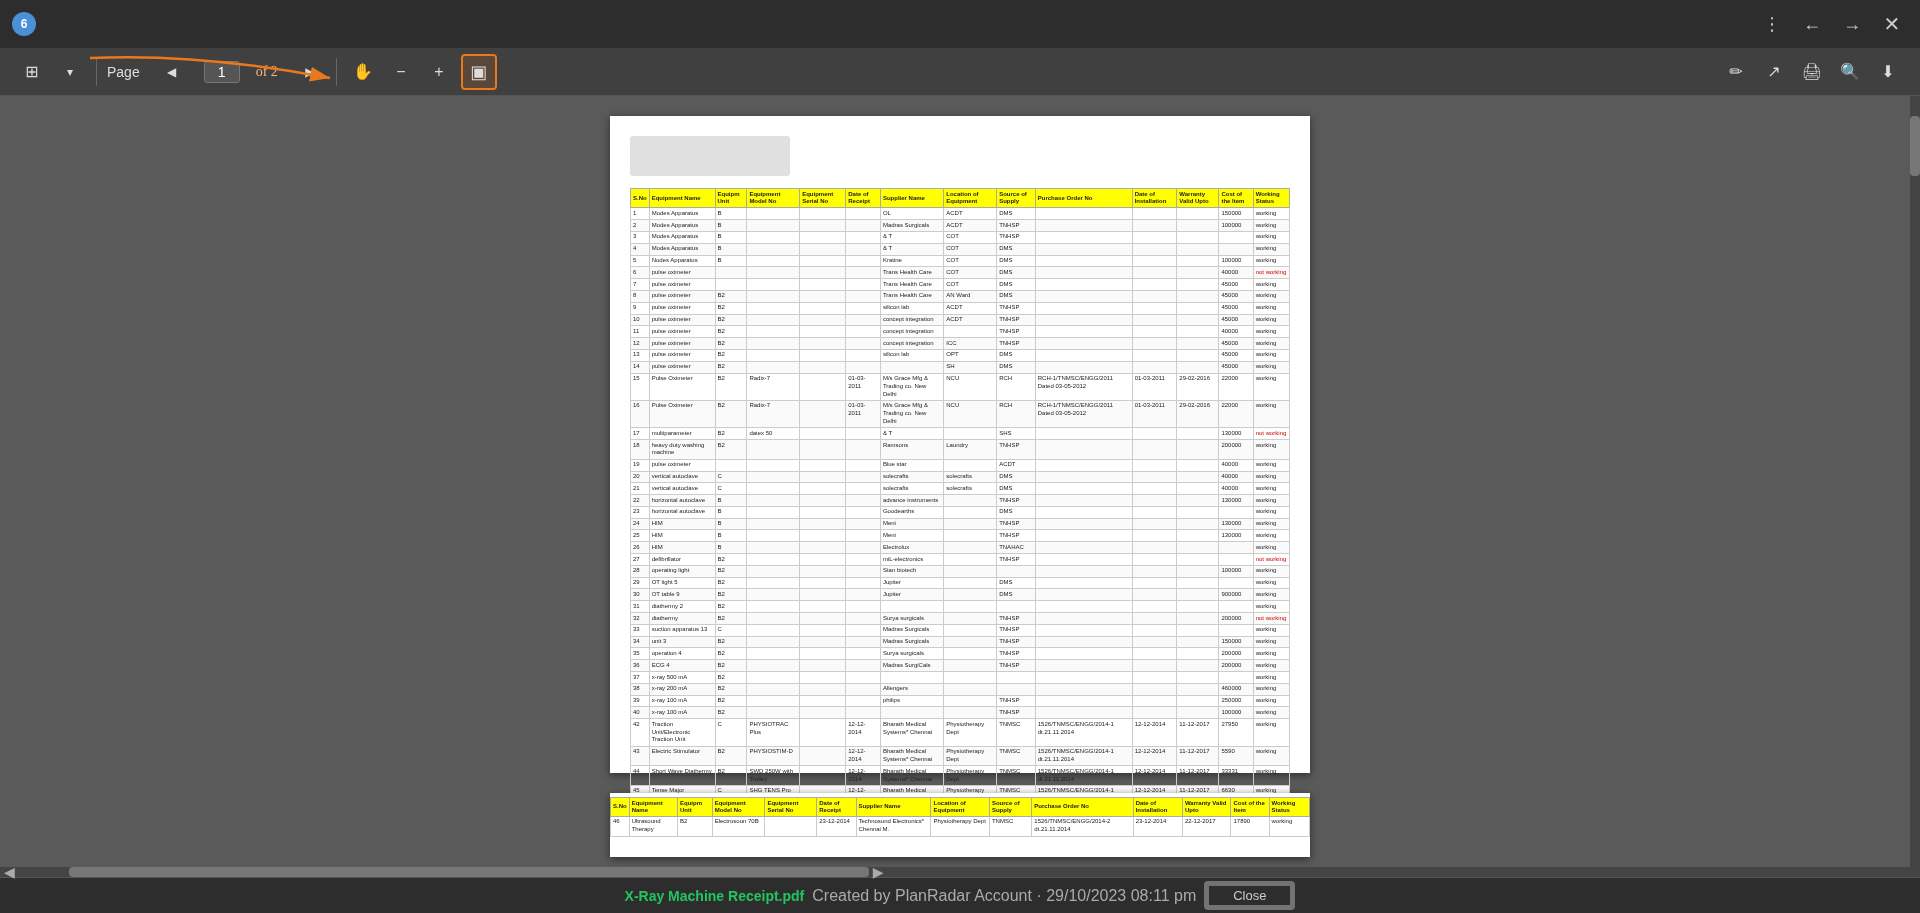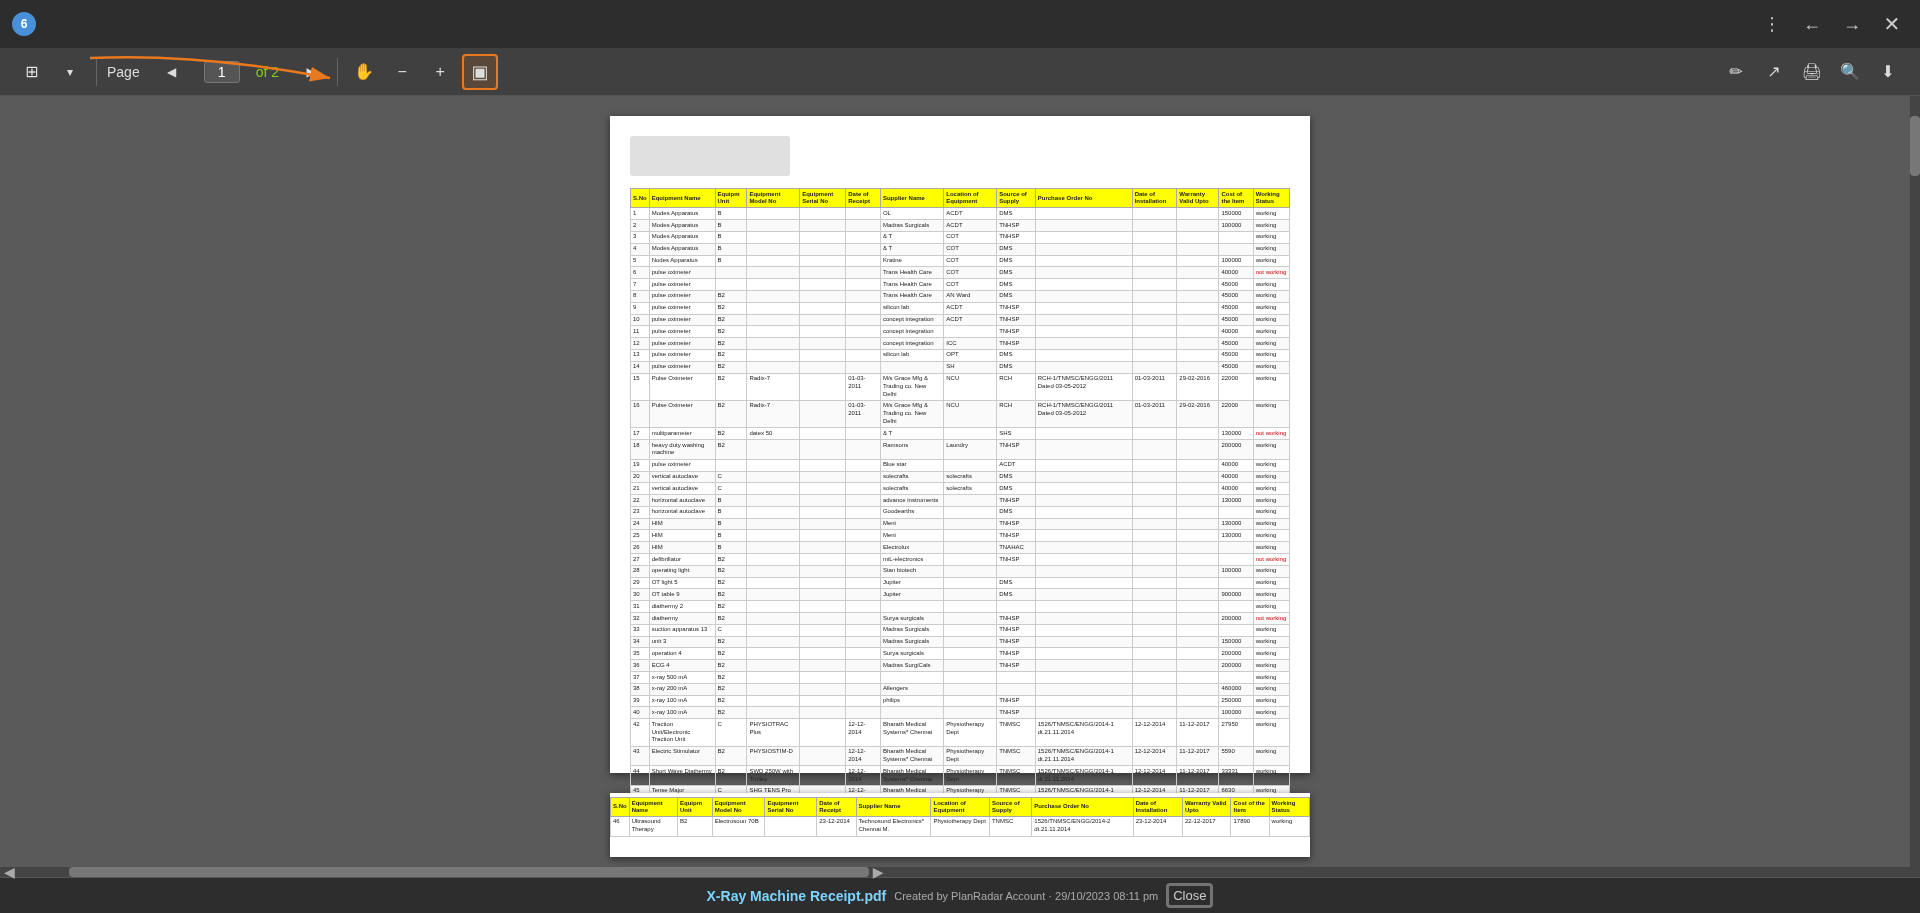--- a/index.html
+++ b/index.html
@@ -86,21 +86,21 @@
     .page-input {
       background: #555;
       border: 1px solid #777;
       color: white;
       width: 36px;
       text-align: center;
       border-radius: 3px;
       font-size: 14px;
       padding: 2px;
     }
-    .of-pages { color: #84cc16; font-size: 14px; }
+    .of-pages { color: #fdba74; font-size: 14px; font-family: Liberation Serif, serif; }
     .toolbar-sep { width: 1px; background: #666; height: 28px; margin: 0 4px; }
     .toolbar-spacer { flex: 1; }
     .toolbar-right {
       display: flex; align-items: center; gap: 6px;
     }
 
     
     .viewer-area {
       display: flex;
       flex-direction: column;
@@ -194,34 +194,34 @@
     .status-bar {
       height: 36px;
       background: #2d2d2d;
       display: flex;
       align-items: center;
       justify-content: center;
       gap: 8px;
       border-top: 1px solid #555;
     }
     .status-title {
-      color: #7dd3fc;
+      color: #22c55e;
       font-size: 14px;
       font-weight: bold;
     }
     .status-sub {
       color: #aaa;
-      font-size: 11px;
+      font-size: 16px;
     }
     .status-close-btn {
       background: none;
-      border: 3px solid #737373;
+      border: 5px solid #737373;
       color: #ccc;
       border-radius: 4px;
-      padding: 2px 4px;
+      padding: 2px 24px;
       cursor: pointer;
       font-size: 13px;
     }
     .h-scrollbar-thumb {
       height: 10px;
       width: 800px;
       margin-left: 50px;
       background: #777;
       border-radius: 4px;
     }

